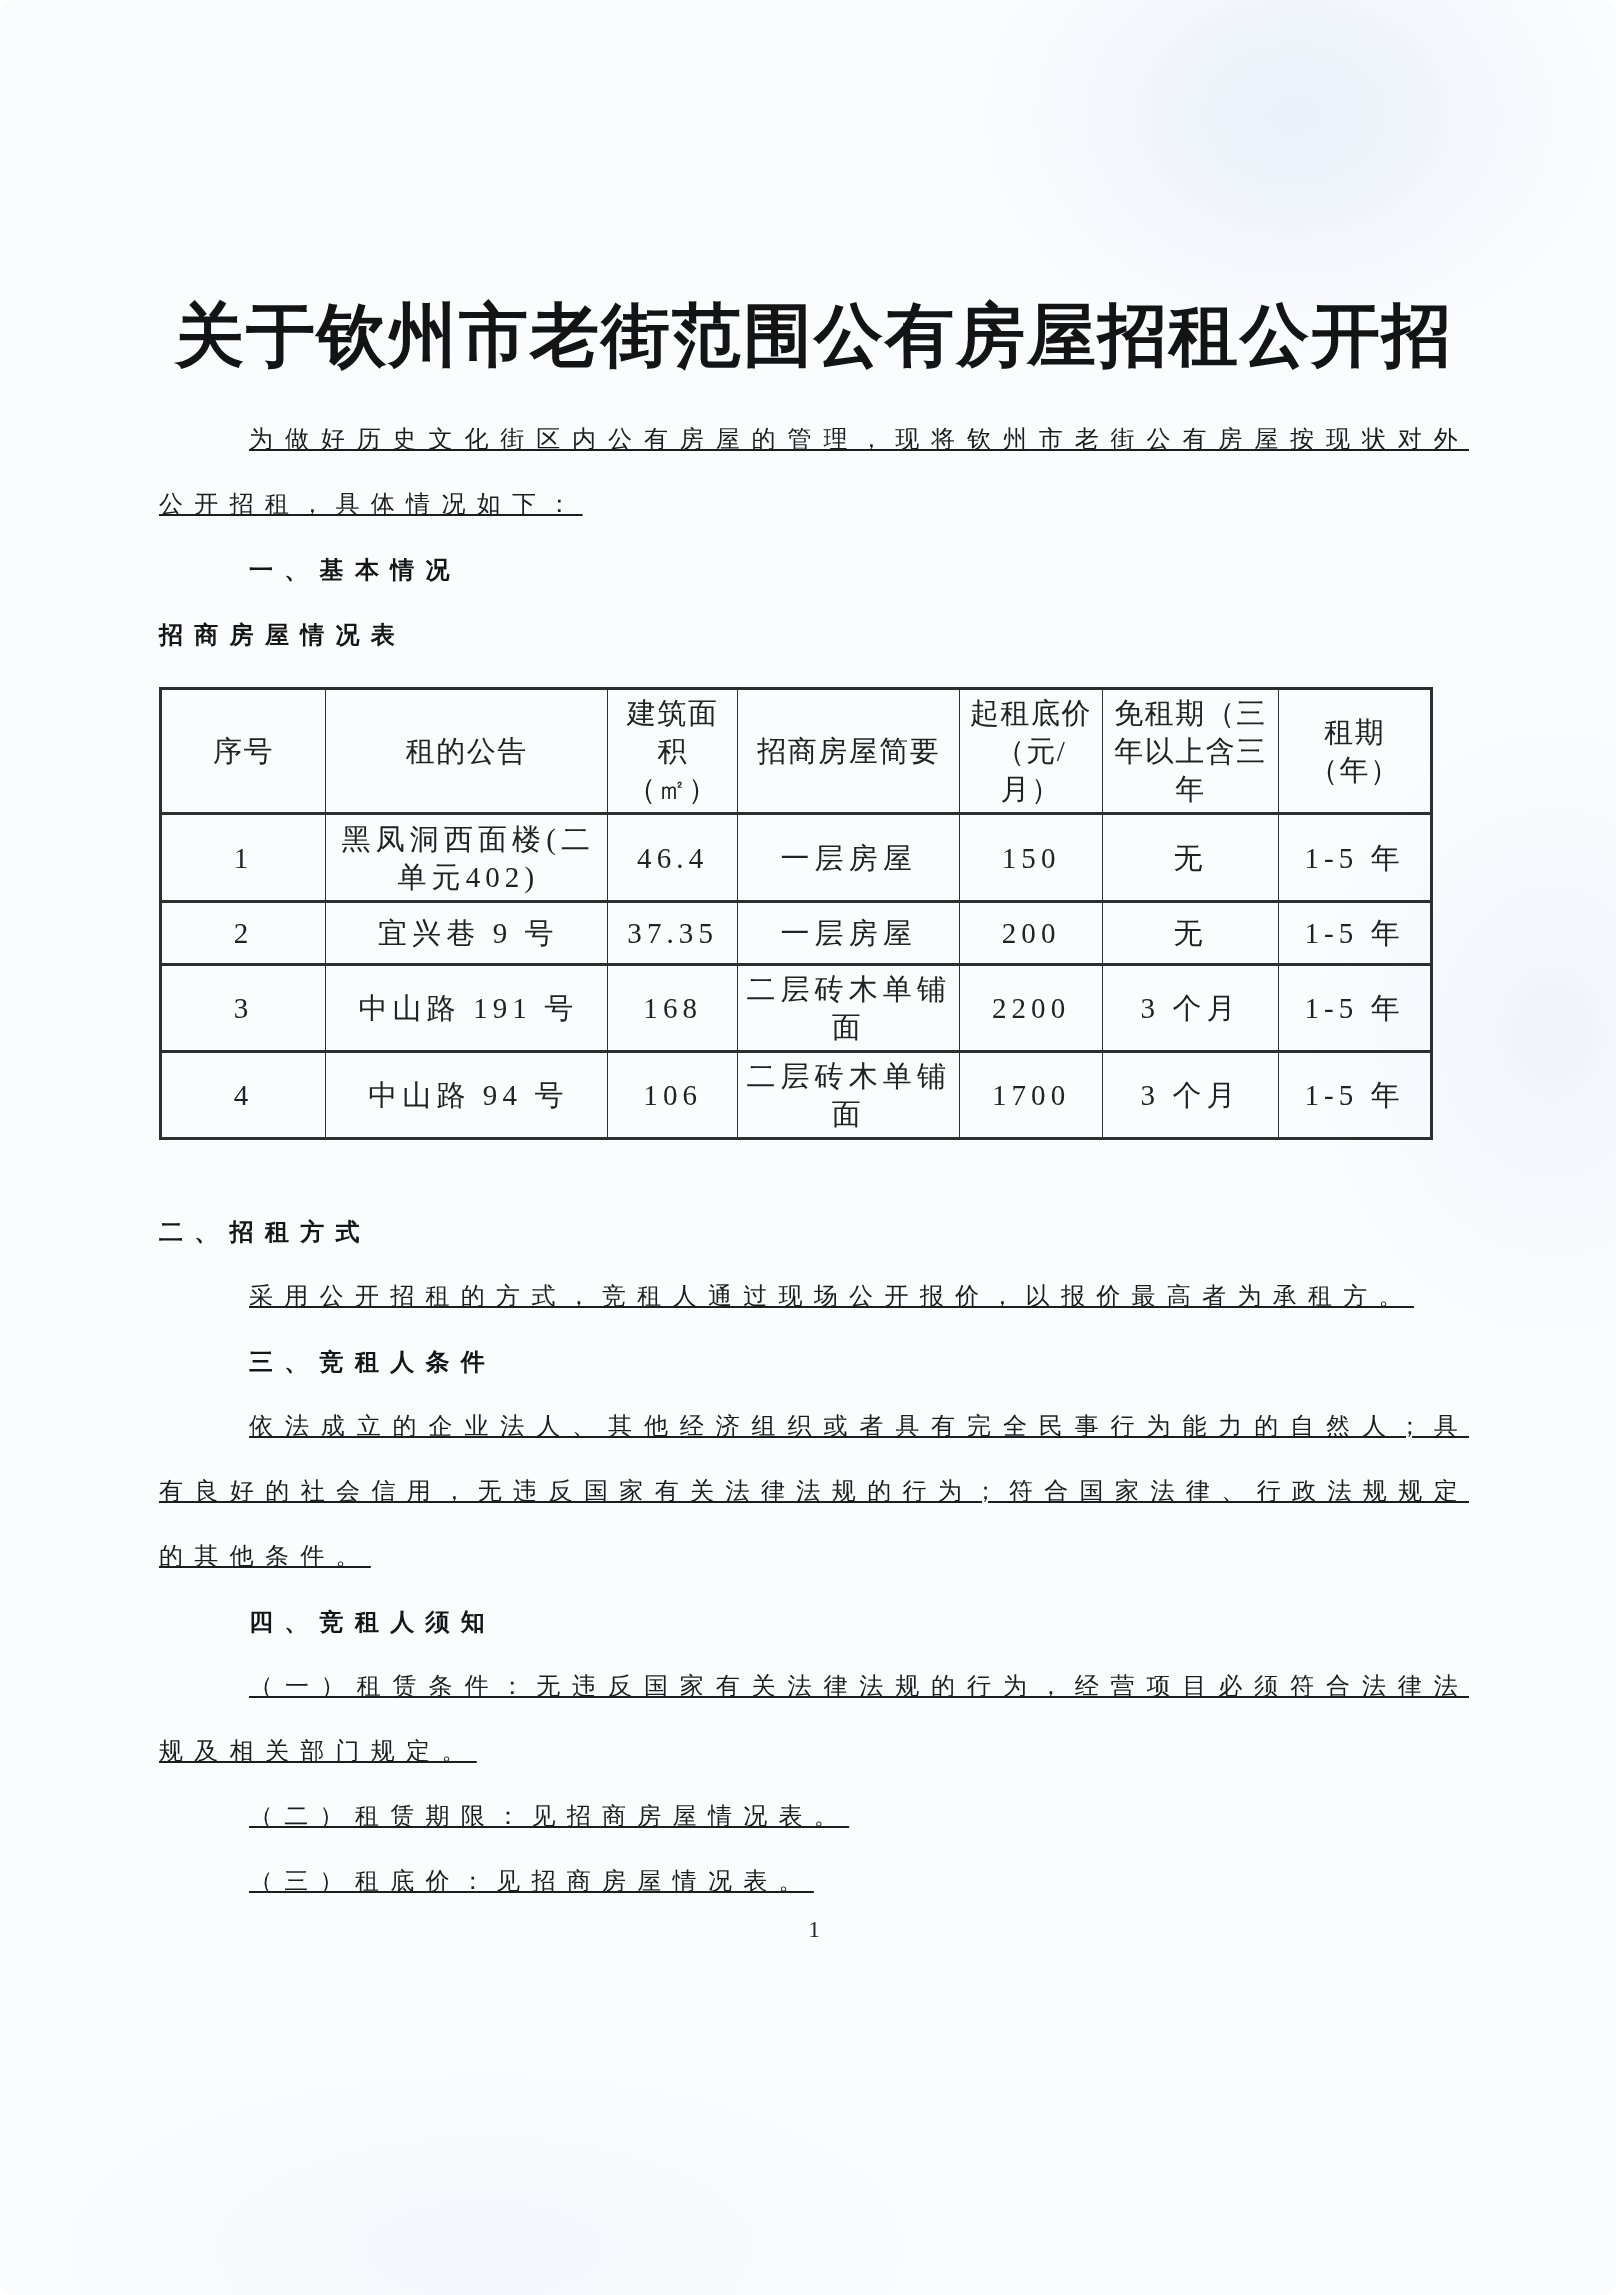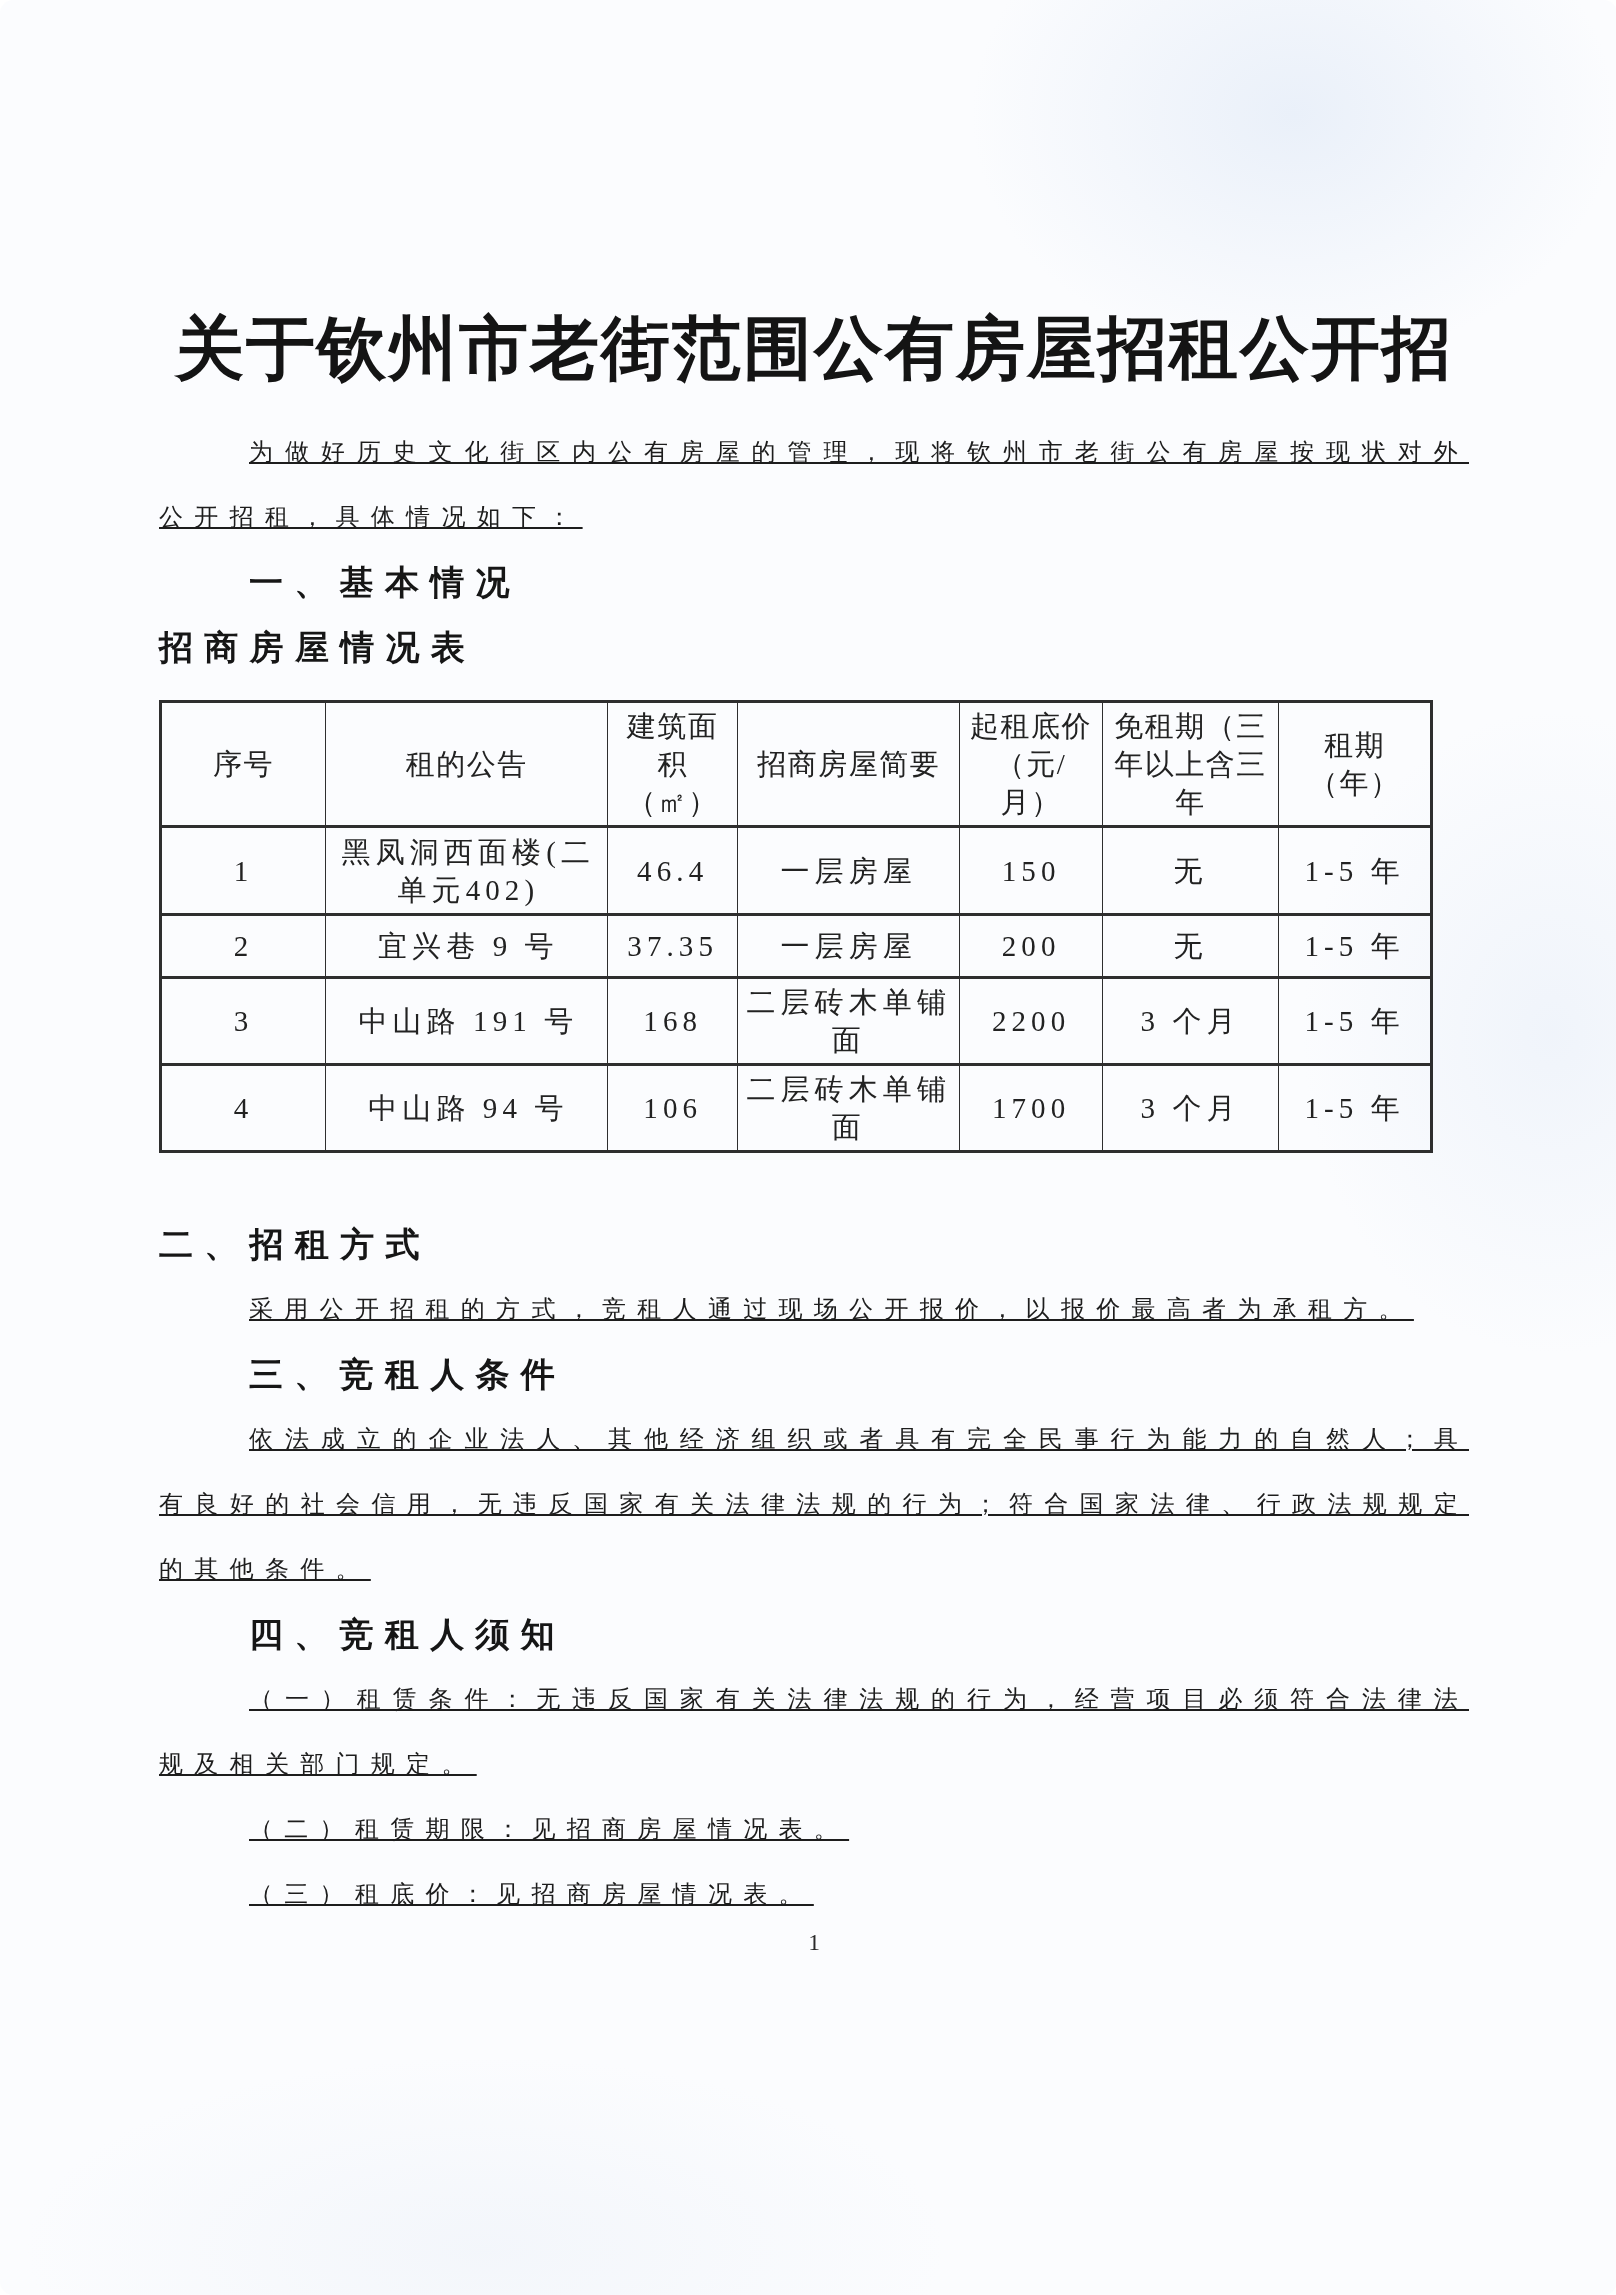--- a/index.html
+++ b/index.html
@@ -2,21 +2,21 @@
 <html lang="zh" style="font-size:8.2px"><head>
 <meta charset="utf-8">
 <style>
   html,body { margin:0; padding:0; }
   body { width:1617px; height:2295px; }
 
   .page {
     position:relative;
     width:1617px; height:2295px;
     box-sizing:border-box;
-    padding:13px 148px 0 159px;
+    padding:0 148px 0 159px;
     background-color:#fbfcfe;
     background-image:
       radial-gradient(ellipse 460px 358px at 80% 5%, rgba(208,222,242,0.40), rgba(208,222,242,0) 70%),
       radial-gradient(ellipse 358px 460px at 96% 45%, rgba(214,226,243,0.30), rgba(214,226,243,0) 70%),
       radial-gradient(ellipse 614px 256px at 30% 98%, rgba(220,229,242,0.25), rgba(220,229,242,0) 75%);
     color:#1d1d1d;
     font-family:"Liberation Serif","DejaVu Serif",serif;
     border-radius:14px;
   }
 
@@ -40,21 +40,21 @@
     text-justify:inter-character;
     text-indent:90px;
     text-decoration:underline;
   }
   .intro { margin-top:12.8px !important; }
 
   .sec-heading {
     margin:0;
     font-family:"Liberation Sans","DejaVu Sans",sans-serif;
     font-weight:bold;
-    font-size:34px;
+    font-size:24px;
     line-height:65px;
     letter-spacing:11.3px;
     color:#161616;
   }
   .indent2 { text-indent:90px; }
 
   table.house-table {
     margin-top:20.5px;
     width:1274px;
     border-collapse:collapse;

